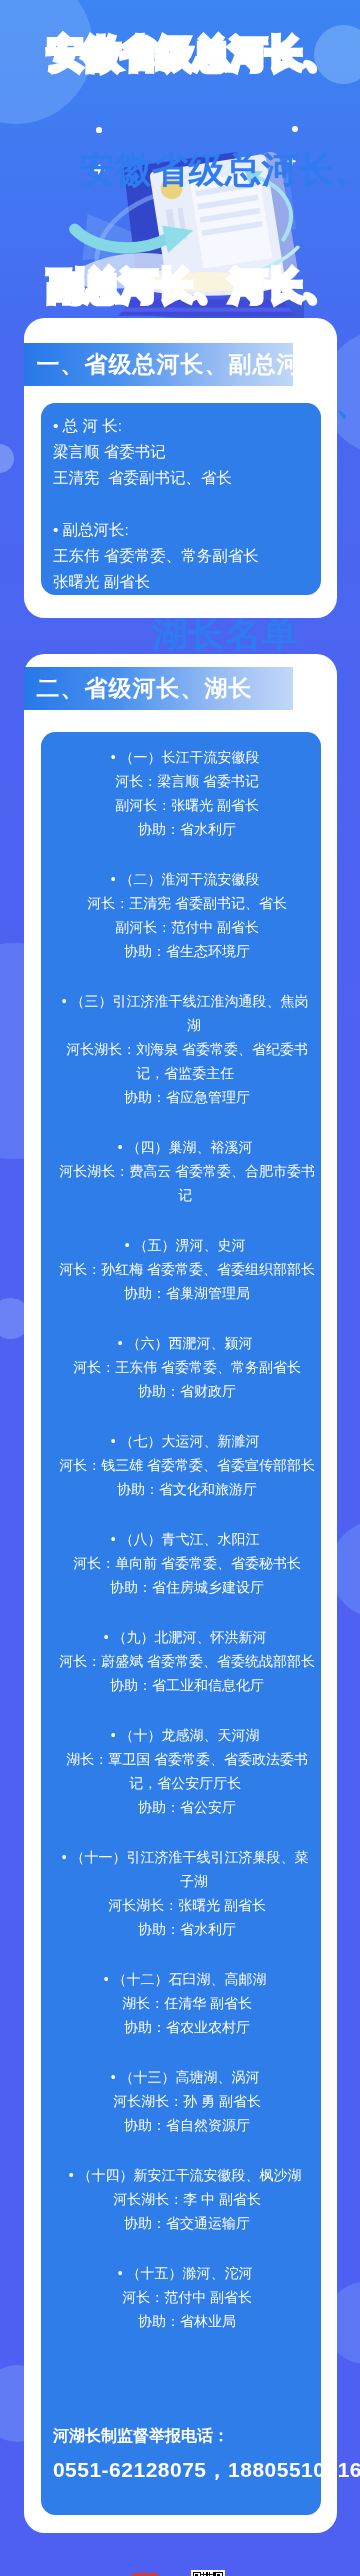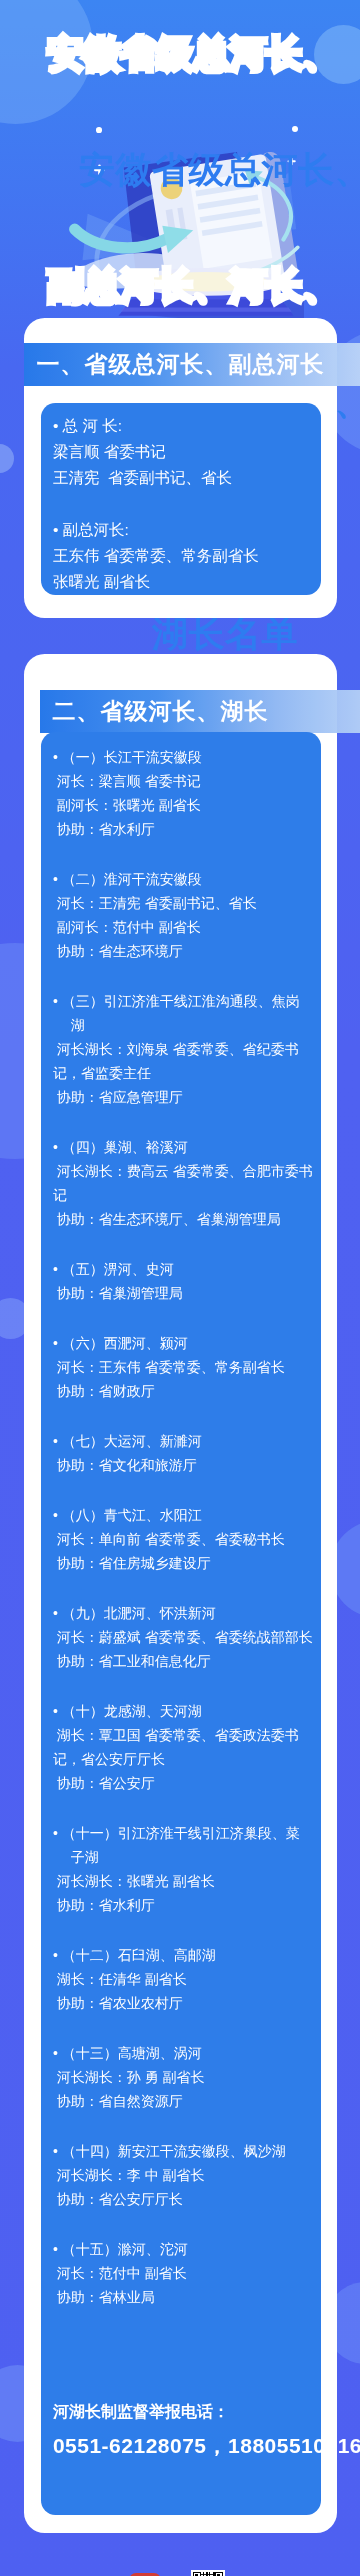--- a/index.html
+++ b/index.html
@@ -14,34 +14,34 @@
           letter-spacing:0.5px;white-space:pre;}
   .t-line .back{position:absolute;left:0;right:0;top:0;-webkit-text-stroke:5.7px #ffffff;color:#fff;}
   .t-line .front{position:relative;color:#2e7cf0;}
   .title-wrap{position:absolute;left:0;top:25px;width:361px;}
   .dot-deco{position:absolute;background:#fff;border-radius:50%;}
 
   
   .card{position:absolute;left:24px;width:313px;background:#ffffff;border-radius:20.6px;}
   #card1{top:318px;height:300px;}
   #card2{top:654px;height:1879px;}
-  .banner{position:absolute;left:0;width:337px;height:43px;
+  .banner{position:absolute;left:0;width:269px;height:43px;
           background:linear-gradient(90deg,#1c71e8 0%,#3f8bee 35%,#8db6f3 70%,#bdd6f8 100%);
           opacity:.95;display:flex;align-items:center;}
   .banner .banner-text{color:#ffffff;font-weight:700;font-size:23px;padding-left:12.4px;
           letter-spacing:1px;white-space:pre;}
   #banner1{top:25px;}
-  #banner2{top:36px;margin-left:16px;}
+  #banner2{top:13px;}
   .content-box{position:absolute;left:16.5px;width:280px;background:#2e7de9;border-radius:14.4px;
           color:#ffffff;}
   #box1{top:85px;height:192px;padding:10.3px 4.1px 0 12.4px;box-sizing:border-box;}
   #box2{top:78px;height:1783px;padding:13.4px 3.1px 0 12.4px;box-sizing:border-box;}
   .row{white-space:pre;font-weight:400;}
   .row.s1{height:26px;line-height:26px;font-size:15.5px;}
-  .row.s2{height:24px;line-height:24px;font-size:14px;}
+  .row.s2{height:24px;line-height:24px;font-size:14px;text-align:center;}
   .entry{margin-bottom:26px;}
   .entry:last-of-type{margin-bottom:0;}
   .hotline-label{margin-top:88px;font-size:16px;font-weight:700;height:29px;line-height:29px;white-space:pre;}
   .hotline-numbers{margin-top:4.1px;text-align:center;font-size:21px;font-weight:700;height:31px;line-height:31px;letter-spacing:0.5px;white-space:pre;}
 
   
   .app-icon{position:absolute;left:129px;top:2573px;width:32px;height:32px;background:#d23d35;
             border-radius:7.2px;display:flex;flex-direction:column;align-items:center;justify-content:center;overflow:hidden;}
   .qr{position:absolute;left:191px;top:2570px;width:34px;height:34px;background:#ffffff;padding:2.1px;box-sizing:border-box;}
   .qr-pattern{position:absolute;left:2.1px;top:2.1px;right:2.1px;bottom:2.1px;
@@ -169,33 +169,34 @@
           <div class="row s2">• （三）引江济淮干线江淮沟通段、焦岗</div>
           <div class="row s2">　 湖</div>
           <div class="row s2"> 河长湖长：刘海泉 省委常委、省纪委书</div>
           <div class="row s2">记，省监委主任</div>
           <div class="row s2"> 协助：省应急管理厅</div>
         </div>
         <div class="entry">
           <div class="row s2">• （四）巢湖、裕溪河</div>
           <div class="row s2"> 河长湖长：费高云 省委常委、合肥市委书</div>
           <div class="row s2">记</div>
-          <div class="row s2"> 协助：省生态环境厅、省巢湖管理局</div>
         </div>
         <div class="entry">
           <div class="row s2">• （五）淠河、史河</div>
+          <div class="row s2"> 河长：孙红梅 省委常委、省委组织部部长</div>
           <div class="row s2"> 协助：省巢湖管理局</div>
         </div>
         <div class="entry">
           <div class="row s2">• （六）西淝河、颍河</div>
           <div class="row s2"> 河长：王东伟 省委常委、常务副省长</div>
           <div class="row s2"> 协助：省财政厅</div>
         </div>
         <div class="entry">
           <div class="row s2">• （七）大运河、新濉河</div>
+          <div class="row s2"> 河长：钱三雄 省委常委、省委宣传部部长</div>
           <div class="row s2"> 协助：省文化和旅游厅</div>
         </div>
         <div class="entry">
           <div class="row s2">• （八）青弋江、水阳江</div>
           <div class="row s2"> 河长：单向前 省委常委、省委秘书长</div>
           <div class="row s2"> 协助：省住房城乡建设厅</div>
         </div>
         <div class="entry">
           <div class="row s2">• （九）北淝河、怀洪新河</div>
           <div class="row s2"> 河长：蔚盛斌 省委常委、省委统战部部长</div>
@@ -219,21 +220,21 @@
           <div class="row s2"> 协助：省农业农村厅</div>
         </div>
         <div class="entry">
           <div class="row s2">• （十三）高塘湖、涡河</div>
           <div class="row s2"> 河长湖长：孙 勇 副省长</div>
           <div class="row s2"> 协助：省自然资源厅</div>
         </div>
         <div class="entry">
           <div class="row s2">• （十四）新安江干流安徽段、枫沙湖</div>
           <div class="row s2"> 河长湖长：李 中 副省长</div>
-          <div class="row s2"> 协助：省公安厅厅长</div>
+          <div class="row s2"> 协助：省交通运输厅</div>
         </div>
         <div class="entry">
           <div class="row s2">• （十五）滁河、沱河</div>
           <div class="row s2"> 河长：范付中 副省长</div>
           <div class="row s2"> 协助：省林业局</div>
         </div>
       </div>
     <div class="hotline-label">河湖长制监督举报电话：</div>
     <div class="hotline-numbers">0551-62128075，18805510616</div>
   </div>

